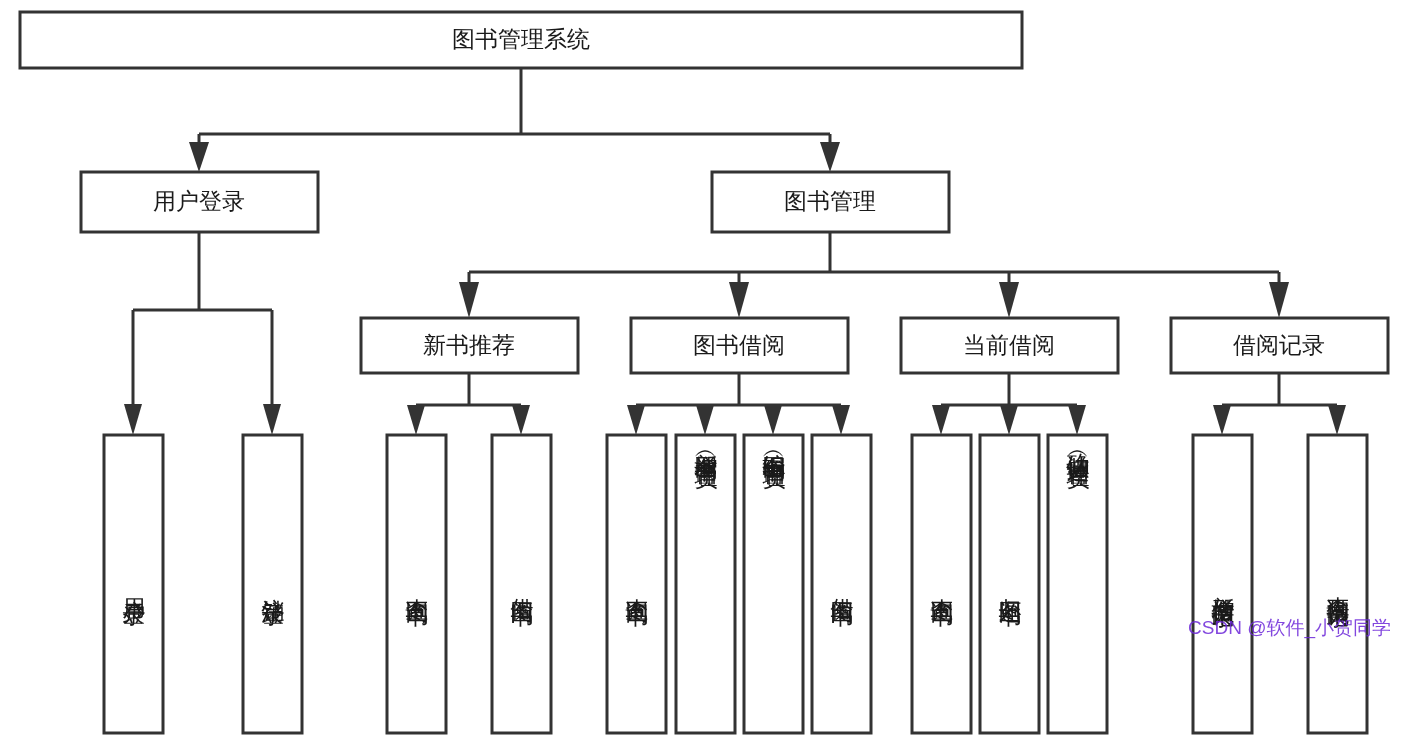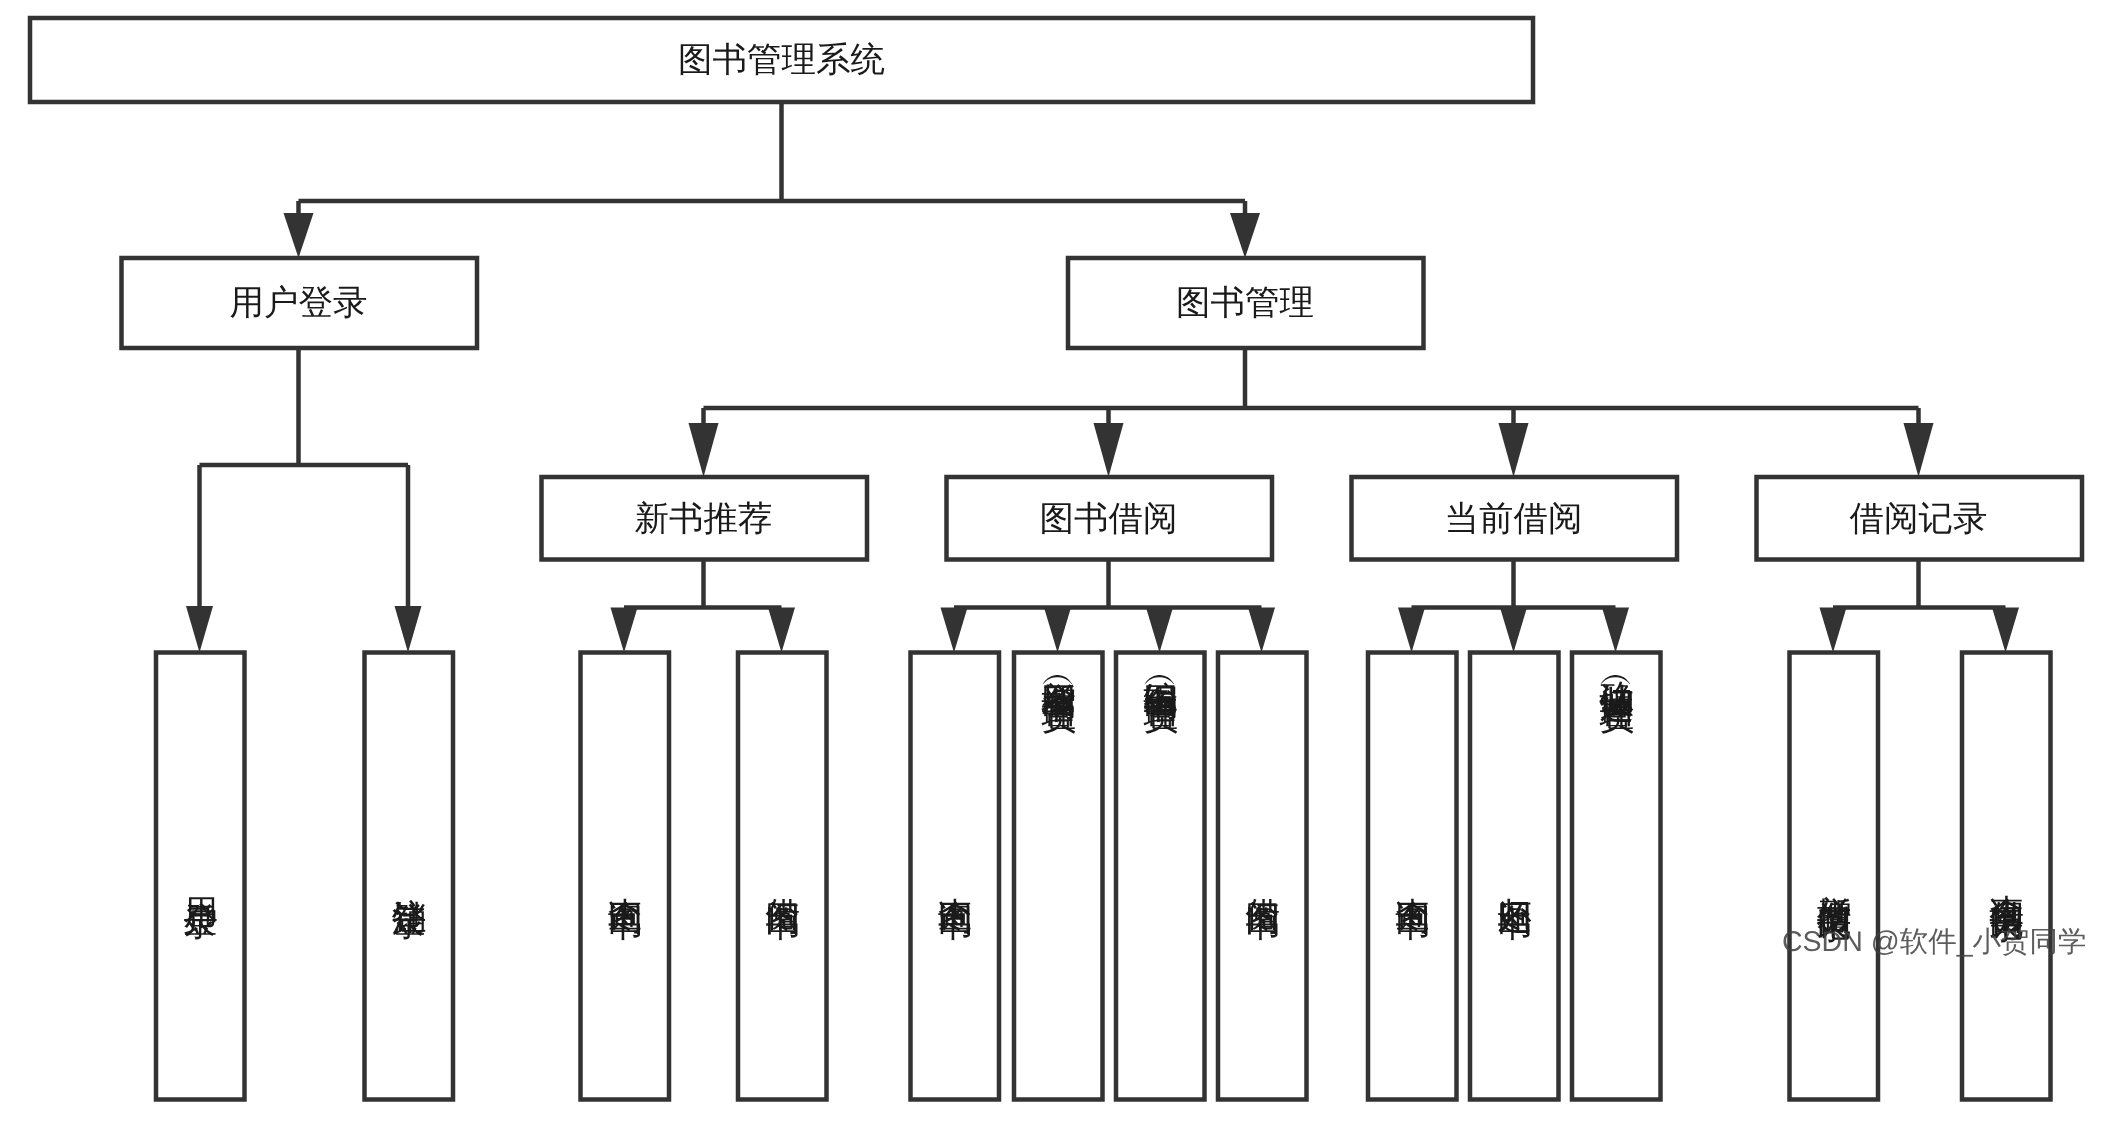--- a/index.html
+++ b/index.html
@@ -65,21 +65,21 @@
     color: #1a1a1a;
     letter-spacing: 2px;
     text-align: center;
   }
   .watermark {
     position: absolute;
     right: 14px;
     bottom: 4px;
     font-family: "Liberation Sans", "DejaVu Sans", sans-serif;
     font-size: 19px;
-    color: #404040;
+    color: #6d28d9;
     opacity: 0.85;
     white-space: nowrap;
   }
 </style>
 </head>
 <body>
 
 <div id="diagram-root">
 
   <svg class="diagram-canvas" viewBox="0 0 1405 747" xmlns="http://www.w3.org/2000/svg">

